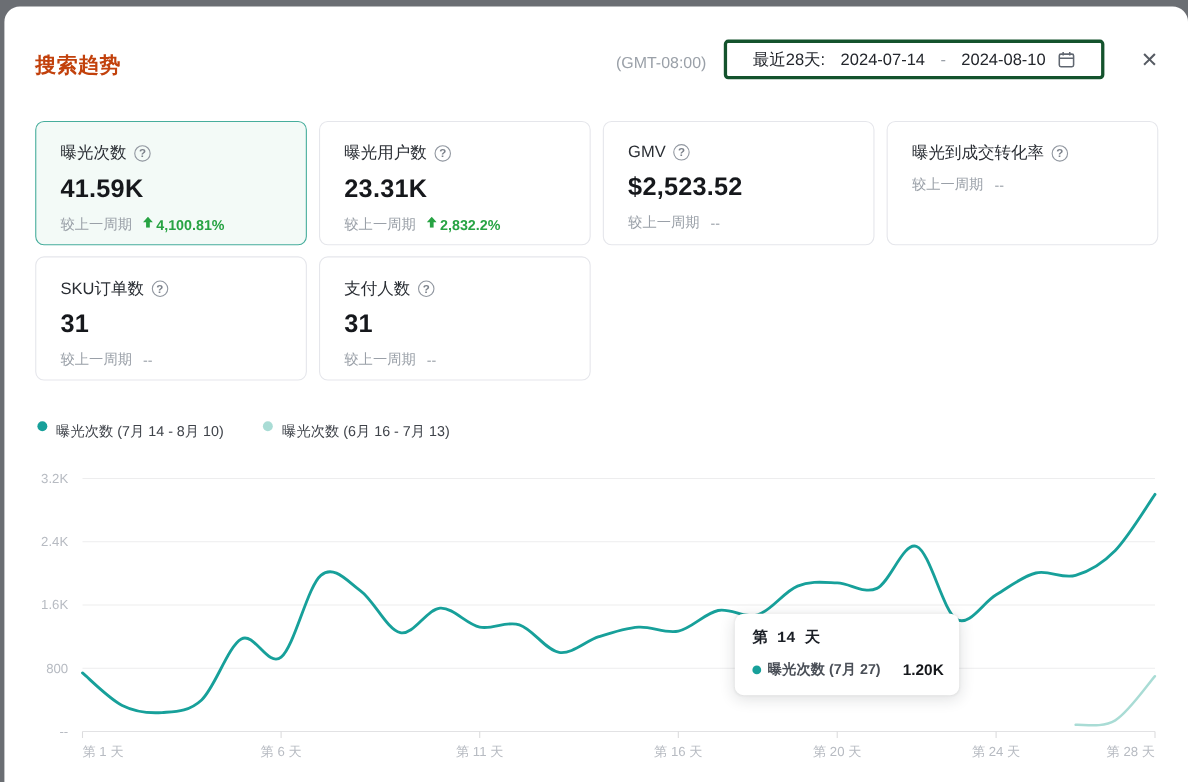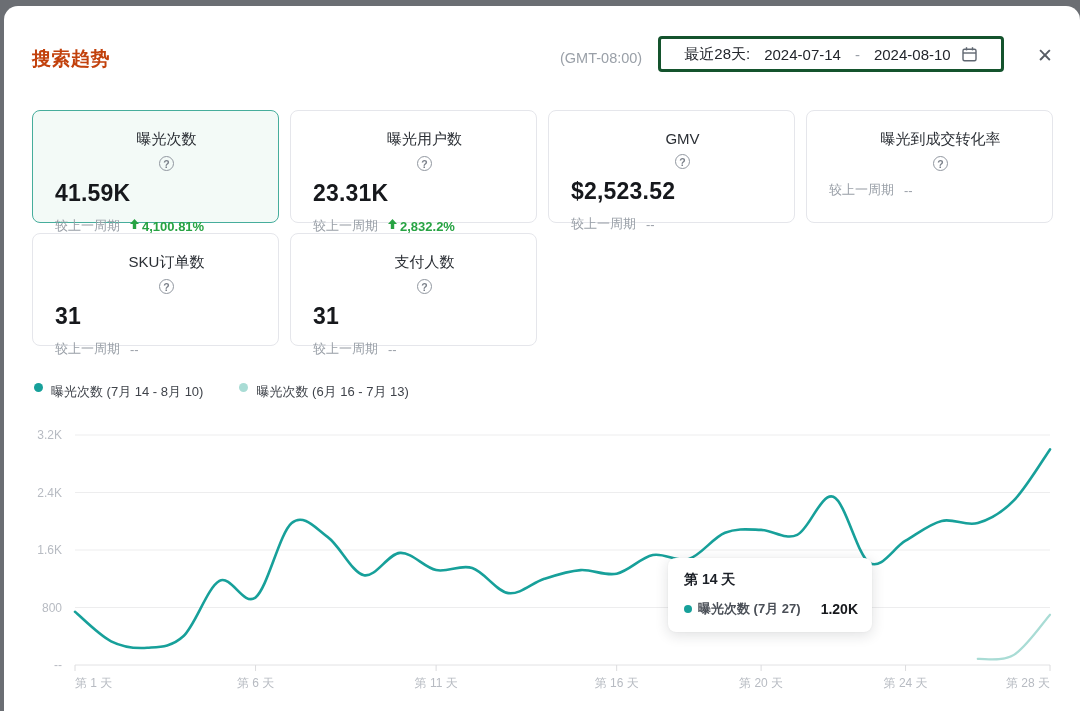--- a/index.html
+++ b/index.html
@@ -36,21 +36,21 @@
   }
   
   .card{
     position:absolute;width:247px;height:113px;box-sizing:border-box;
     border:1px solid #e5e6eb;border-radius:8px;background:#fff;
     padding:19px 0 0 22px;cursor:pointer;
   }
   .card.selected{
     border:1px solid #46ad9c;background:#f3faf7;
   }
-  .card .lbl-row{display:flex;align-items:center;gap:7px;font-size:15px;color:#2a2e34;flex-direction:column;}
+  .card .lbl-row{display:flex;align-items:center;gap:7px;font-size:15px;color:#2a2e34;}
   .help-ic{
     width:15px;height:15px;border:1px solid #9197a0;border-radius:50%;
     color:#7c828b;font-size:10.5px;line-height:15px;text-align:center;
     box-sizing:border-box;font-weight:600;
   }
   .card .val{margin-top:9px;font-size:23px;font-weight:600;color:#16181c;letter-spacing:.2px;}
   .card .cmp{margin-top:10px;display:flex;align-items:center;gap:10px;font-size:13px;color:#9aa0a8;}
   .card .chg{display:flex;align-items:flex-start;gap:3px;font-weight:700;}
   .card .chg.up{color:#27a343;}
   .card .chg.none{color:#9aa0a8;font-weight:400;}
@@ -60,21 +60,21 @@
   .legend .dot{width:9px;height:9px;border-radius:50%;}
   
   .chart-wrap{position:absolute;left:0;top:414px;width:1076px;height:296px;}
   
   .tooltip{
     position:absolute;left:664px;top:552px;width:204px;box-sizing:border-box;
     background:#fff;border-radius:8px;padding:13px 14px 14px 16px;
     box-shadow:0 3px 14px rgba(31,35,41,.14), 0 0 2px rgba(31,35,41,.06);
     z-index:5;
   }
-  .tooltip .tt-title{font-size:14px;font-weight:700;color:#1b1f26;}
+  .tooltip .tt-title{font-size:14px;font-weight:700;color:#1b1f26;font-family:Liberation Mono, monospace;}
   .tooltip .tt-row{margin-top:11px;display:flex;align-items:center;gap:6px;}
   .tooltip .tt-dot{width:8px;height:8px;border-radius:50%;}
   .tooltip .tt-lbl{font-size:13px;color:#4a4f57;font-weight:bold;}
   .tooltip .tt-val{margin-left:auto;font-size:14px;font-weight:700;color:#16181c;}
 </style>
 </head>
 <body>
 
 <div class="panel">
 

